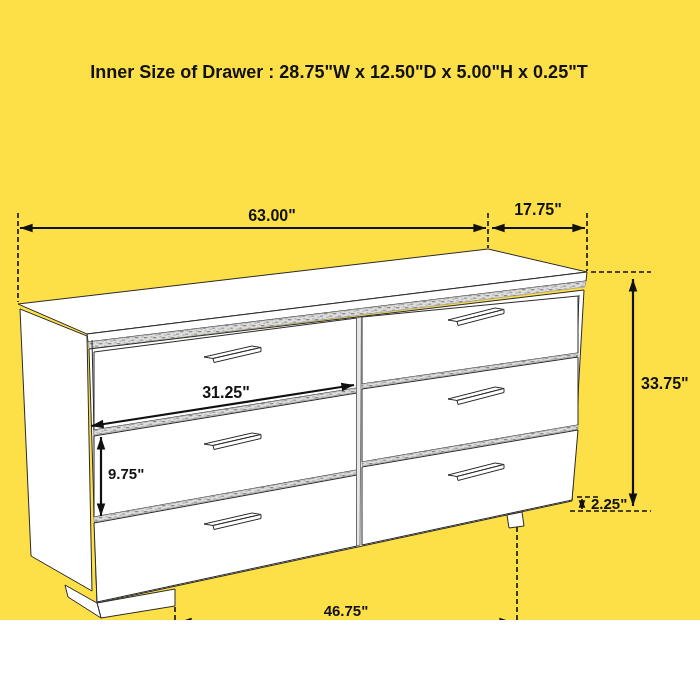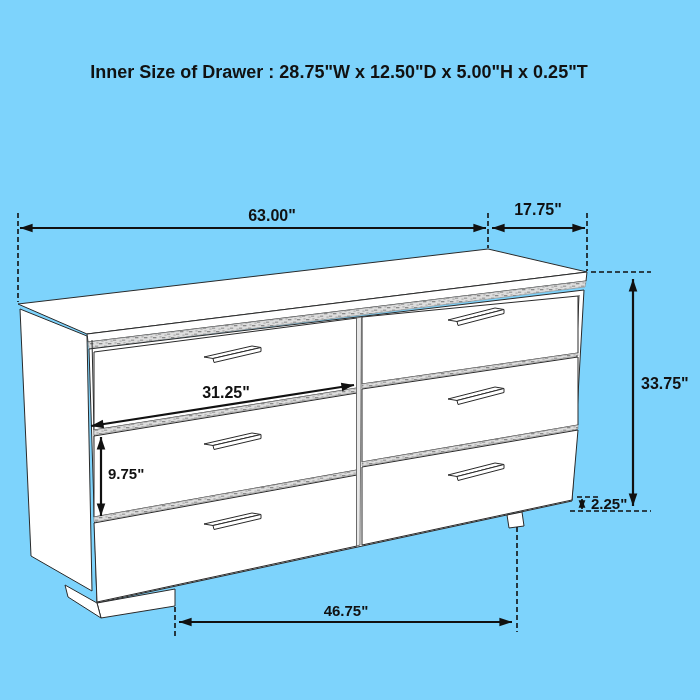--- a/index.html
+++ b/index.html
@@ -1,17 +1,17 @@
 <!DOCTYPE html>
 <html><head>
 <meta charset="utf-8">
 <style>
   html,body{margin:0;padding:0;background:#ffffff;}
   #canvas{
-    width:700px;height:700px;position:relative;background:#7dd3fc;
+    width:700px;height:620px;position:relative;background:#fde047;
     font-family:"Liberation Sans", sans-serif;overflow:hidden;
   }
   svg{display:block;}
   text{fill:#111111;font-family:"Liberation Sans", sans-serif;font-weight:bold;}
   .outline{fill:#ffffff;stroke:#2a2a2a;stroke-width:1;stroke-linejoin:round;}
   .thin{fill:none;stroke:#2a2a2a;stroke-width:1;stroke-linejoin:round;}
   .speckle{stroke:#8a8a8a;stroke-width:0.6;}
   .dim{stroke:#111111;stroke-width:2.2;fill:none;}
   .dimsmall{stroke:#111111;stroke-width:1.6;fill:none;}
   .ext{stroke:#111111;stroke-width:1.6;fill:none;stroke-dasharray:5 3;}

